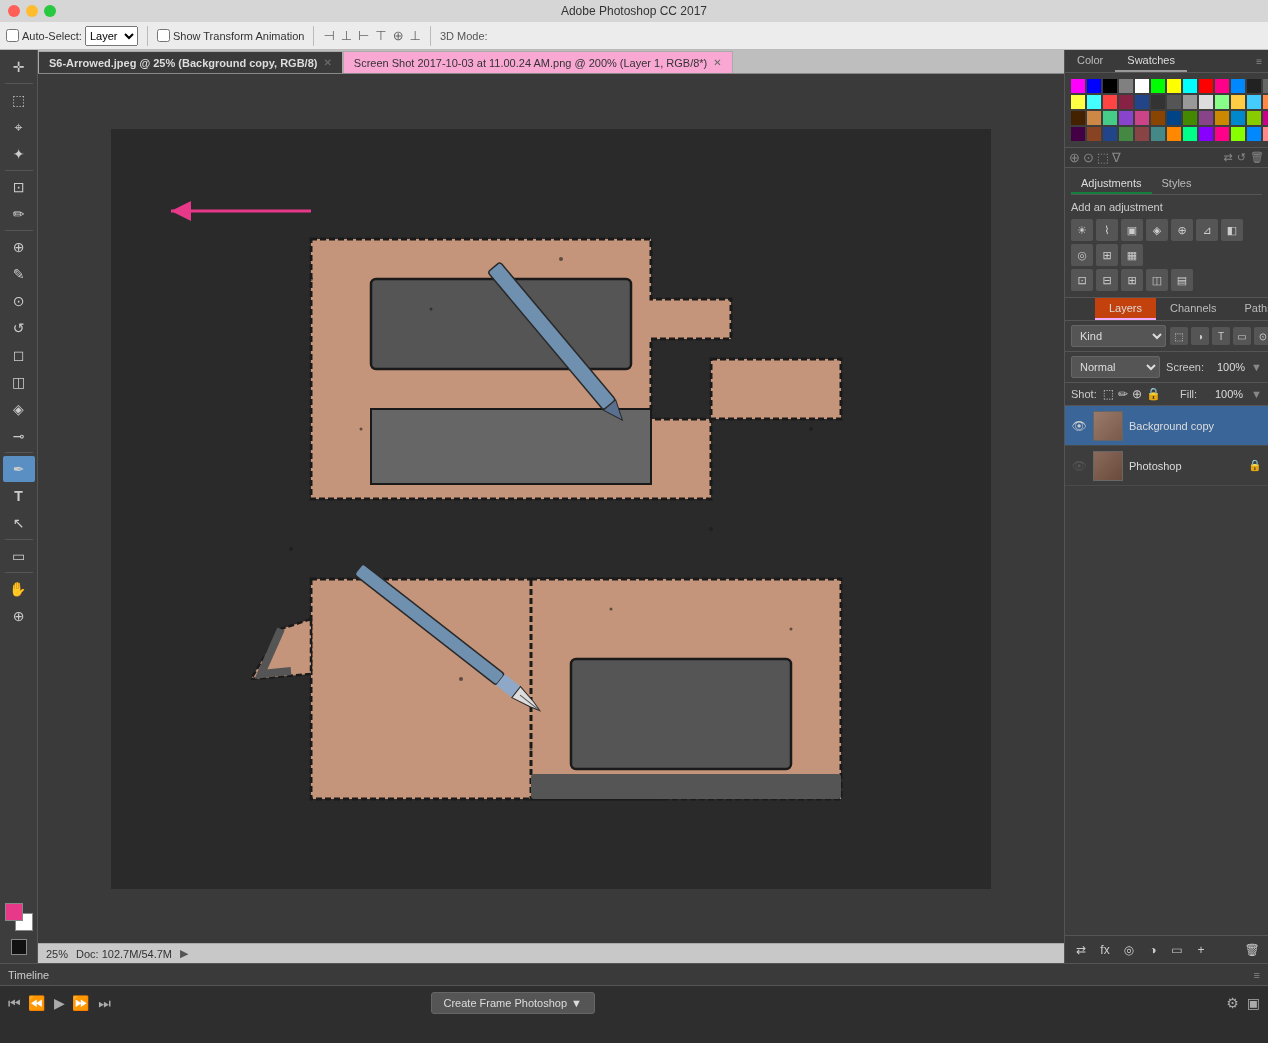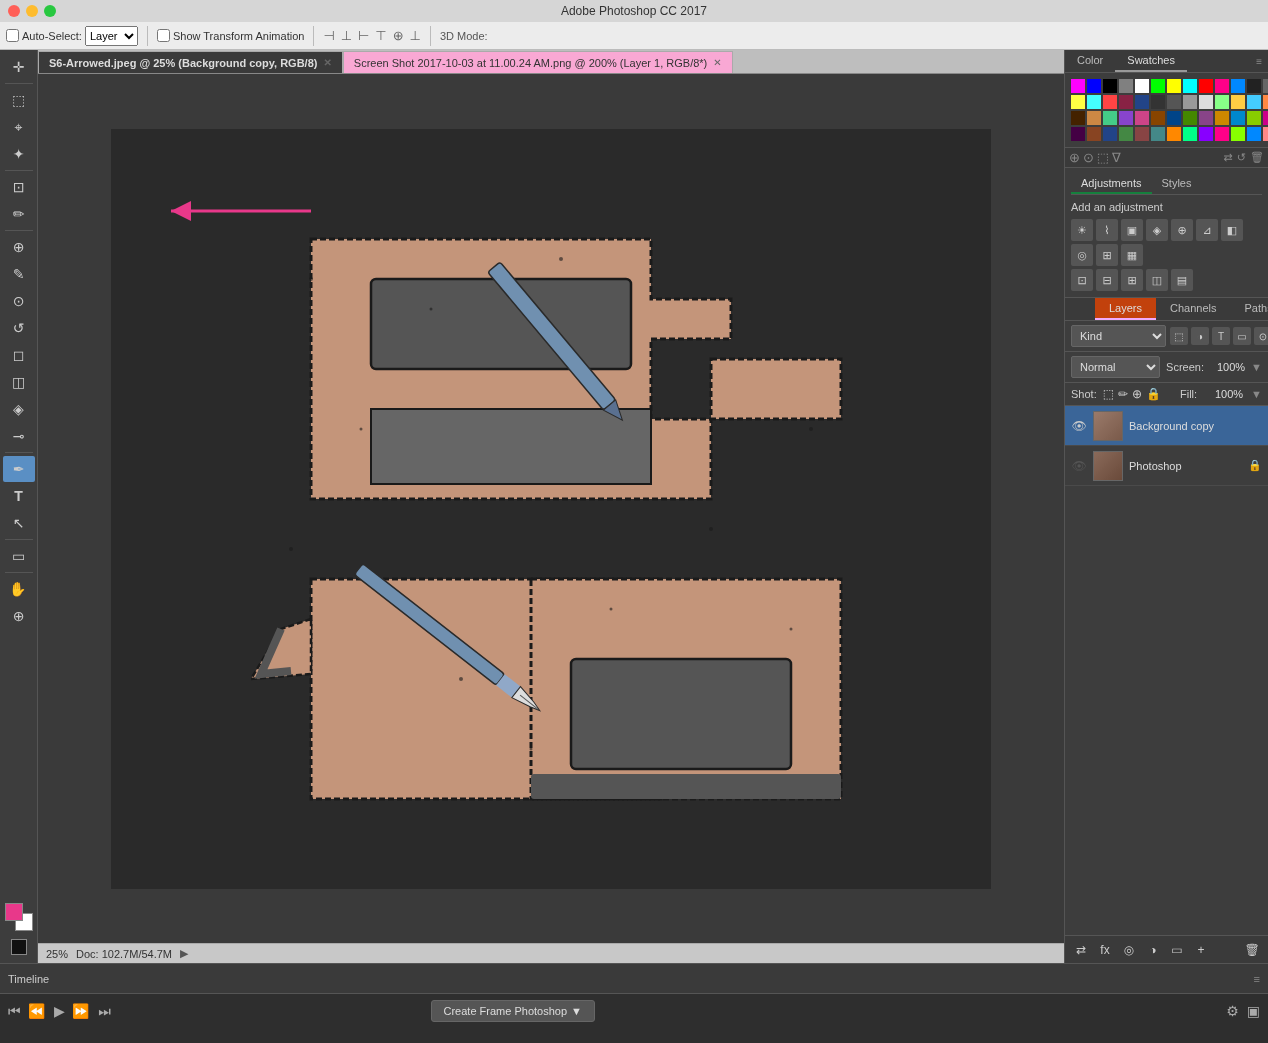--- a/index.html
+++ b/index.html
@@ -310,21 +310,21 @@
 
     
     #timeline-area {
       height: 100px;
       background: #2e2e2e;
       border-top: 1px solid #555;
       display: flex;
       flex-direction: column;
     }
     #timeline-header {
-      height: 30px;
+      height: 22px;
       background: #3a3a3a;
       display: flex;
       align-items: center;
       padding: 10px 8px;
       border-bottom: 1px solid #555;
       gap: 6px;
     }
     .timeline-title { font-size: 11px; color: #ccc; }
     .timeline-controls {
       display: flex;

